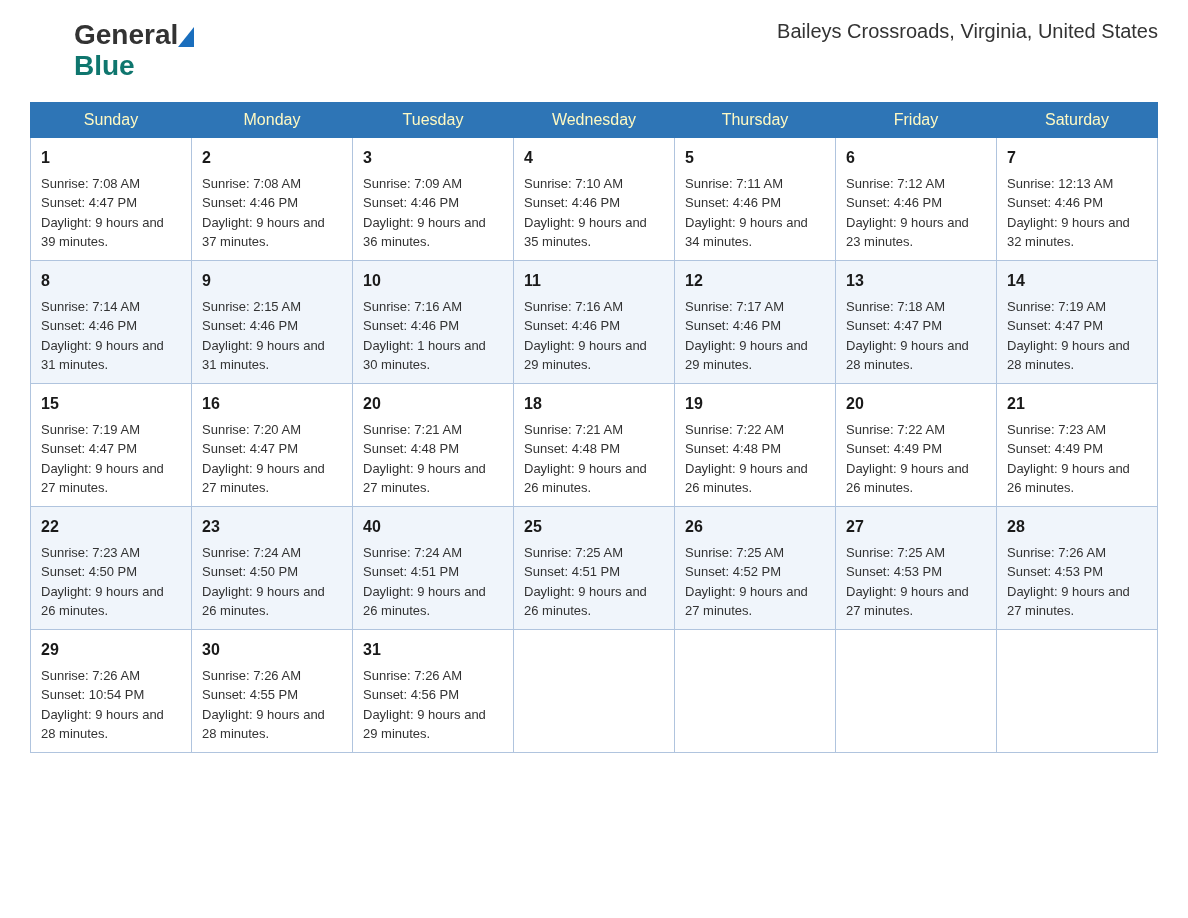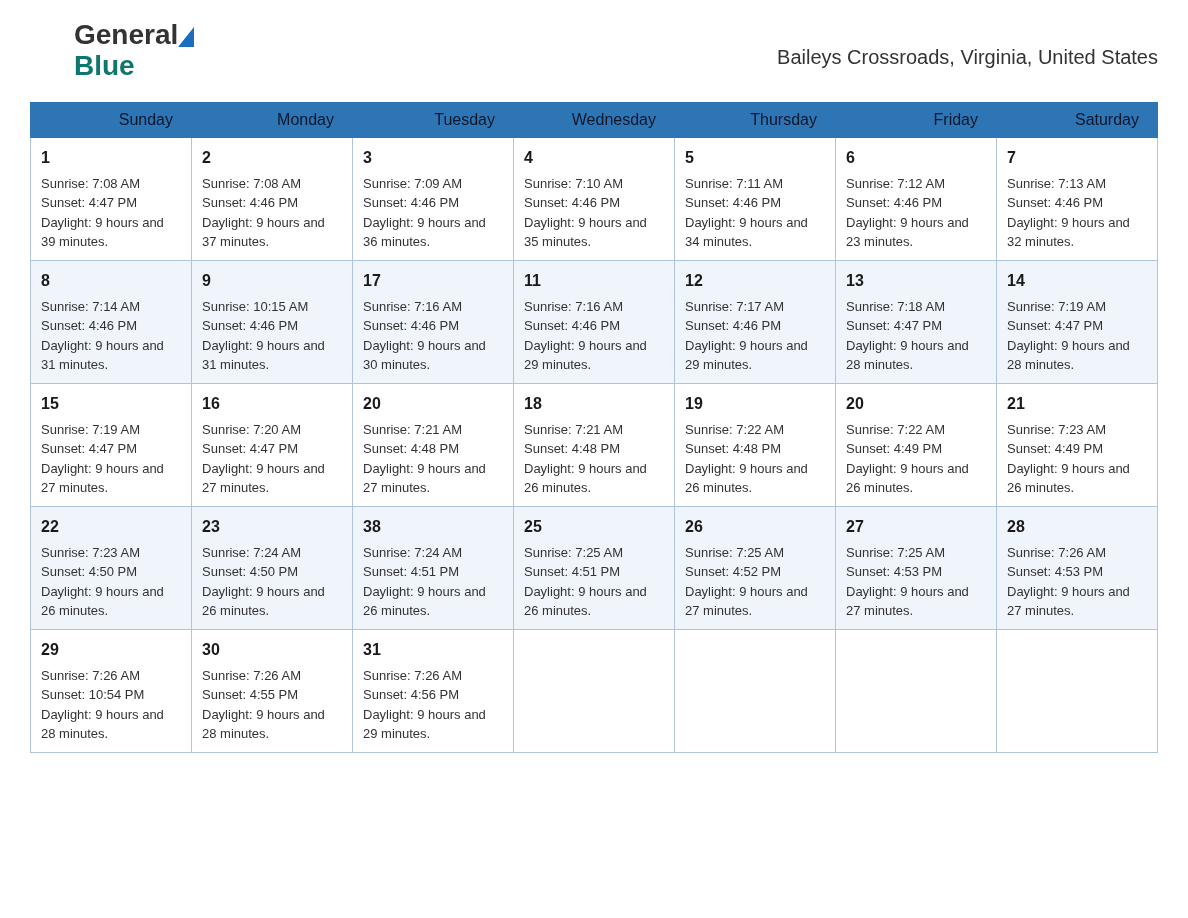--- a/index.html
+++ b/index.html
@@ -26,33 +26,32 @@
       text-align: right;
     }
     .month-title {
       font-size: 52px;
       font-weight: bold;
       color: #1a1a1a;
     }
     .location-title {
       font-size: 20px;
       color: #333;
-      margin-top: 26px;
     }
     table {
       width: 100%;
       border-collapse: collapse;
     }
     th {
       background-color: #2e75b6;
-      color: #0f172a;
+      color: #fef9c3;
       font-size: 16px;
       font-weight: normal;
       padding: 8px 18px;
-      text-align: right;
+      text-align: center;
       border: 1px solid #2e75b6;
     }
     td {
       vertical-align: top;
       padding: 8px 10px;
       border: 1px solid #b0c4de;
       width: 14.28%;
       min-height: 100px;
       font-size: 13px;
       color: #333;
@@ -120,37 +119,37 @@
         <span>Daylight: 9 hours and 35 minutes.</span></td>
         <td><span class="day-num">5</span>
         <span>Sunrise: 7:11 AM</span><br>
         <span>Sunset: 4:46 PM</span><br>
         <span>Daylight: 9 hours and 34 minutes.</span></td>
         <td><span class="day-num">6</span>
         <span>Sunrise: 7:12 AM</span><br>
         <span>Sunset: 4:46 PM</span><br>
         <span>Daylight: 9 hours and 23 minutes.</span></td>
         <td><span class="day-num">7</span>
-        <span>Sunrise: 7:13 AM</span><br>
+        <span>Sunrise: 12:13 AM</span><br>
         <span>Sunset: 4:46 PM</span><br>
         <span>Daylight: 9 hours and 32 minutes.</span></td>
       </tr>
       <tr class="week-row">
         <td><span class="day-num">8</span>
         <span>Sunrise: 7:14 AM</span><br>
         <span>Sunset: 4:46 PM</span><br>
         <span>Daylight: 9 hours and 31 minutes.</span></td>
         <td><span class="day-num">9</span>
-        <span>Sunrise: 10:15 AM</span><br>
+        <span>Sunrise: 2:15 AM</span><br>
         <span>Sunset: 4:46 PM</span><br>
         <span>Daylight: 9 hours and 31 minutes.</span></td>
-        <td><span class="day-num">17</span>
+        <td><span class="day-num">10</span>
         <span>Sunrise: 7:16 AM</span><br>
         <span>Sunset: 4:46 PM</span><br>
-        <span>Daylight: 9 hours and 30 minutes.</span></td>
+        <span>Daylight: 1 hours and 30 minutes.</span></td>
         <td><span class="day-num">11</span>
         <span>Sunrise: 7:16 AM</span><br>
         <span>Sunset: 4:46 PM</span><br>
         <span>Daylight: 9 hours and 29 minutes.</span></td>
         <td><span class="day-num">12</span>
         <span>Sunrise: 7:17 AM</span><br>
         <span>Sunset: 4:46 PM</span><br>
         <span>Daylight: 9 hours and 29 minutes.</span></td>
         <td><span class="day-num">13</span>
         <span>Sunrise: 7:18 AM</span><br>
@@ -193,21 +192,21 @@
       </tr>
       <tr class="week-row">
         <td><span class="day-num">22</span>
         <span>Sunrise: 7:23 AM</span><br>
         <span>Sunset: 4:50 PM</span><br>
         <span>Daylight: 9 hours and 26 minutes.</span></td>
         <td><span class="day-num">23</span>
         <span>Sunrise: 7:24 AM</span><br>
         <span>Sunset: 4:50 PM</span><br>
         <span>Daylight: 9 hours and 26 minutes.</span></td>
-        <td><span class="day-num">38</span>
+        <td><span class="day-num">40</span>
         <span>Sunrise: 7:24 AM</span><br>
         <span>Sunset: 4:51 PM</span><br>
         <span>Daylight: 9 hours and 26 minutes.</span></td>
         <td><span class="day-num">25</span>
         <span>Sunrise: 7:25 AM</span><br>
         <span>Sunset: 4:51 PM</span><br>
         <span>Daylight: 9 hours and 26 minutes.</span></td>
         <td><span class="day-num">26</span>
         <span>Sunrise: 7:25 AM</span><br>
         <span>Sunset: 4:52 PM</span><br>

